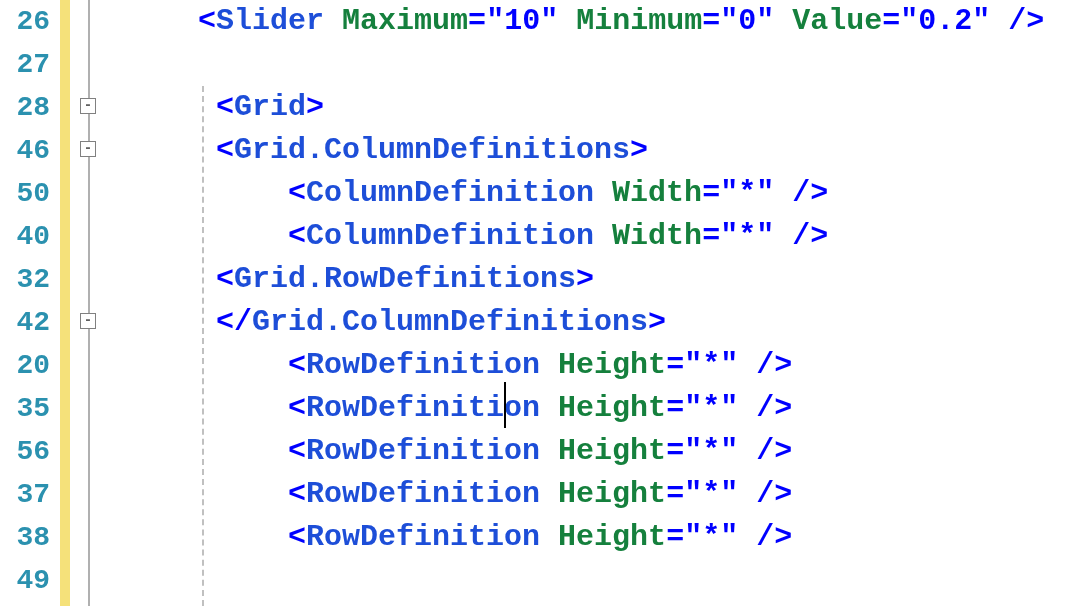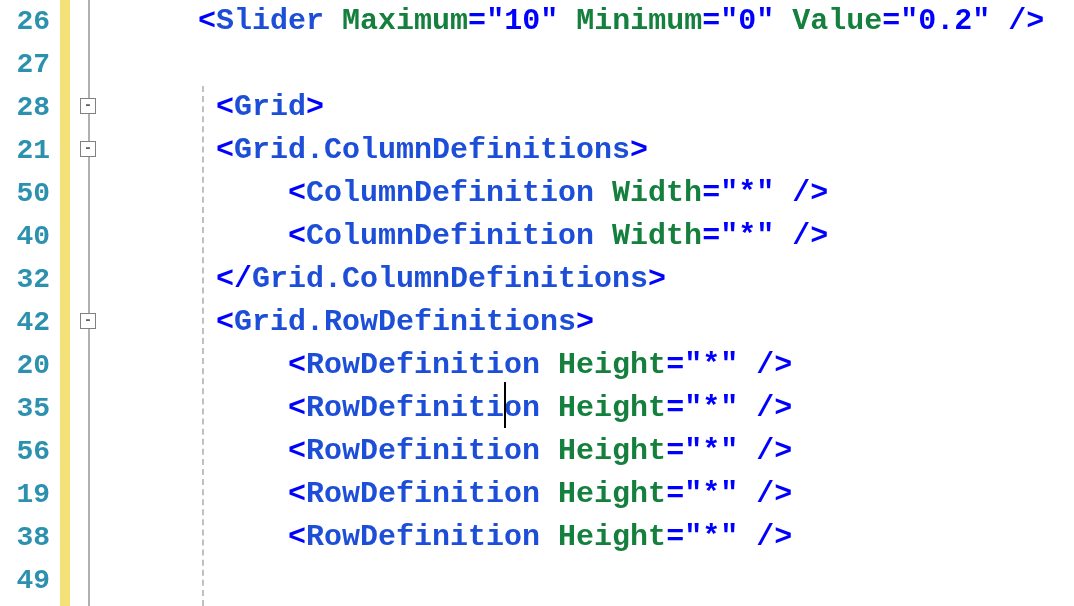--- a/index.html
+++ b/index.html
@@ -98,29 +98,29 @@
 </style>
 </head>
 <body>
 
 <div class="editor">
 
   <div class="gutter">
     <div class="ln">26</div>
     <div class="ln">27</div>
     <div class="ln">28</div>
-    <div class="ln">21</div>
+    <div class="ln">46</div>
     <div class="ln">50</div>
     <div class="ln">40</div>
     <div class="ln">32</div>
     <div class="ln">42</div>
     <div class="ln">20</div>
     <div class="ln">35</div>
     <div class="ln">56</div>
-    <div class="ln">19</div>
+    <div class="ln">37</div>
     <div class="ln">38</div>
     <div class="ln">49</div>
   </div>
 
   <div class="change-strip"></div>
 
   <div class="fold-strip">
     <div class="vline"></div>
     <div class="fold-icon" style="top:98px;">-</div>
     <div class="fold-icon" style="top:141px;">-</div>
@@ -138,23 +138,23 @@
     <div class="line"><span></span></div>
 
     <div class="line"><span>     </span><span class="p">&lt;</span><span class="el">Grid</span><span class="p">&gt;</span></div>
 
     <div class="line"><span>     </span><span class="p">&lt;</span><span class="el">Grid.ColumnDefinitions</span><span class="p">&gt;</span></div>
 
     <div class="line"><span>         </span><span class="p">&lt;</span><span class="el">ColumnDefinition</span><span> </span><span class="at">Width</span><span class="p">=</span><span class="st">"*"</span><span class="p"> /&gt;</span></div>
 
     <div class="line"><span>         </span><span class="p">&lt;</span><span class="el">ColumnDefinition</span><span> </span><span class="at">Width</span><span class="p">=</span><span class="st">"*"</span><span class="p"> /&gt;</span></div>
 
+    <div class="line"><span>     </span><span class="p">&lt;</span><span class="el">Grid.RowDefinitions</span><span class="p">&gt;</span></div>
+
     <div class="line"><span>     </span><span class="p">&lt;/</span><span class="el">Grid.ColumnDefinitions</span><span class="p">&gt;</span></div>
-
-    <div class="line"><span>     </span><span class="p">&lt;</span><span class="el">Grid.RowDefinitions</span><span class="p">&gt;</span></div>
 
     <div class="line"><span>         </span><span class="p">&lt;</span><span class="el">RowDefinition</span><span> </span><span class="at">Height</span><span class="p">=</span><span class="st">"*"</span><span class="p"> /&gt;</span></div>
 
     <div class="line"><span>         </span><span class="p">&lt;</span><span class="el">RowDefinition</span><span> </span><span class="at">Height</span><span class="p">=</span><span class="st">"*"</span><span class="p"> /&gt;</span></div>
 
     <div class="line"><span>         </span><span class="p">&lt;</span><span class="el">RowDefinition</span><span> </span><span class="at">Height</span><span class="p">=</span><span class="st">"*"</span><span class="p"> /&gt;</span></div>
 
     <div class="line"><span>         </span><span class="p">&lt;</span><span class="el">RowDefinition</span><span> </span><span class="at">Height</span><span class="p">=</span><span class="st">"*"</span><span class="p"> /&gt;</span></div>
 
     <div class="line"><span>         </span><span class="p">&lt;</span><span class="el">RowDefinition</span><span> </span><span class="at">Height</span><span class="p">=</span><span class="st">"*"</span><span class="p"> /&gt;</span></div>

